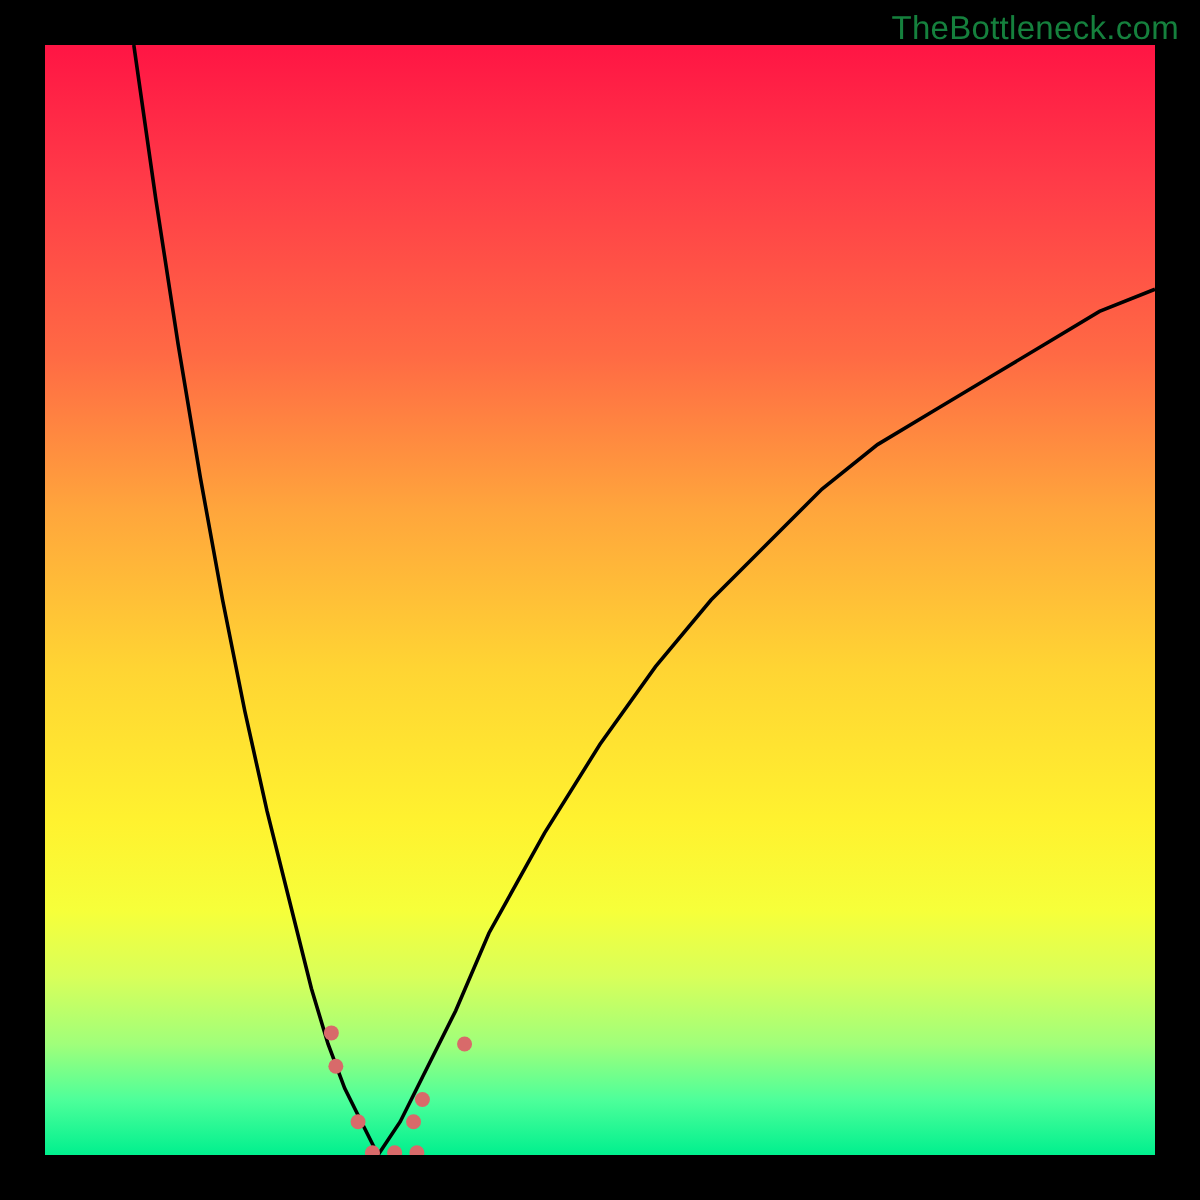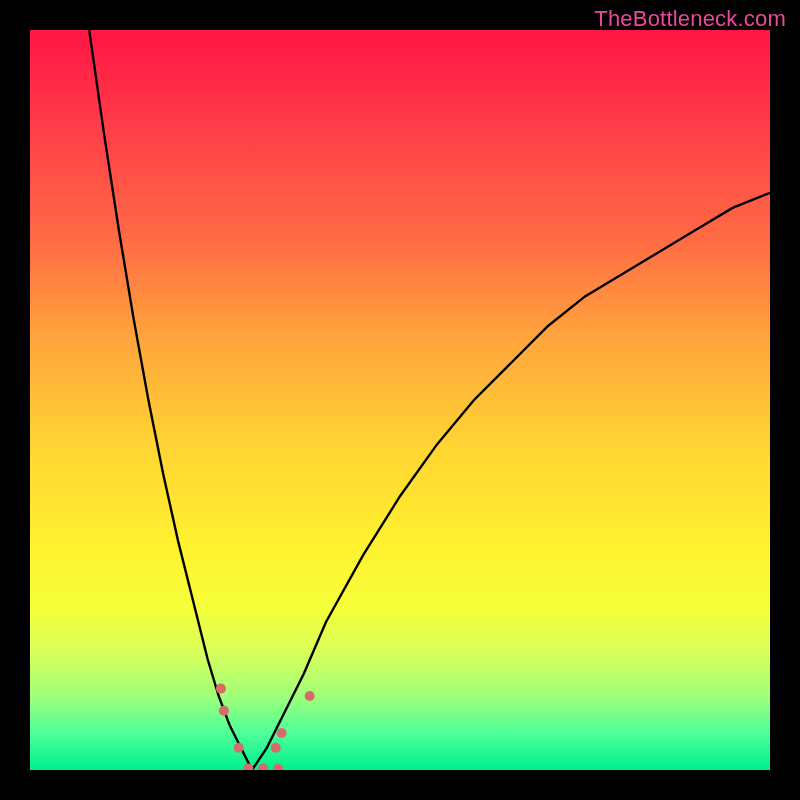--- a/index.html
+++ b/index.html
@@ -38,21 +38,21 @@
       #d8ff5a 84%,
       #a0ff7a 90%,
       #4eff9a 95%,
       #00f08e 100%
     );
   }
   .watermark {
     position: absolute;
     top: 6px;
     right: 14px;
-    color: #ec4899;
+    color: #15803d;
     font-size: 22px;
     font-weight: 500;
     letter-spacing: 0.2px;
   }
   svg.curves {
     position: absolute;
     left: 0;
     top: 0;
     width: 740px;
     height: 740px;

